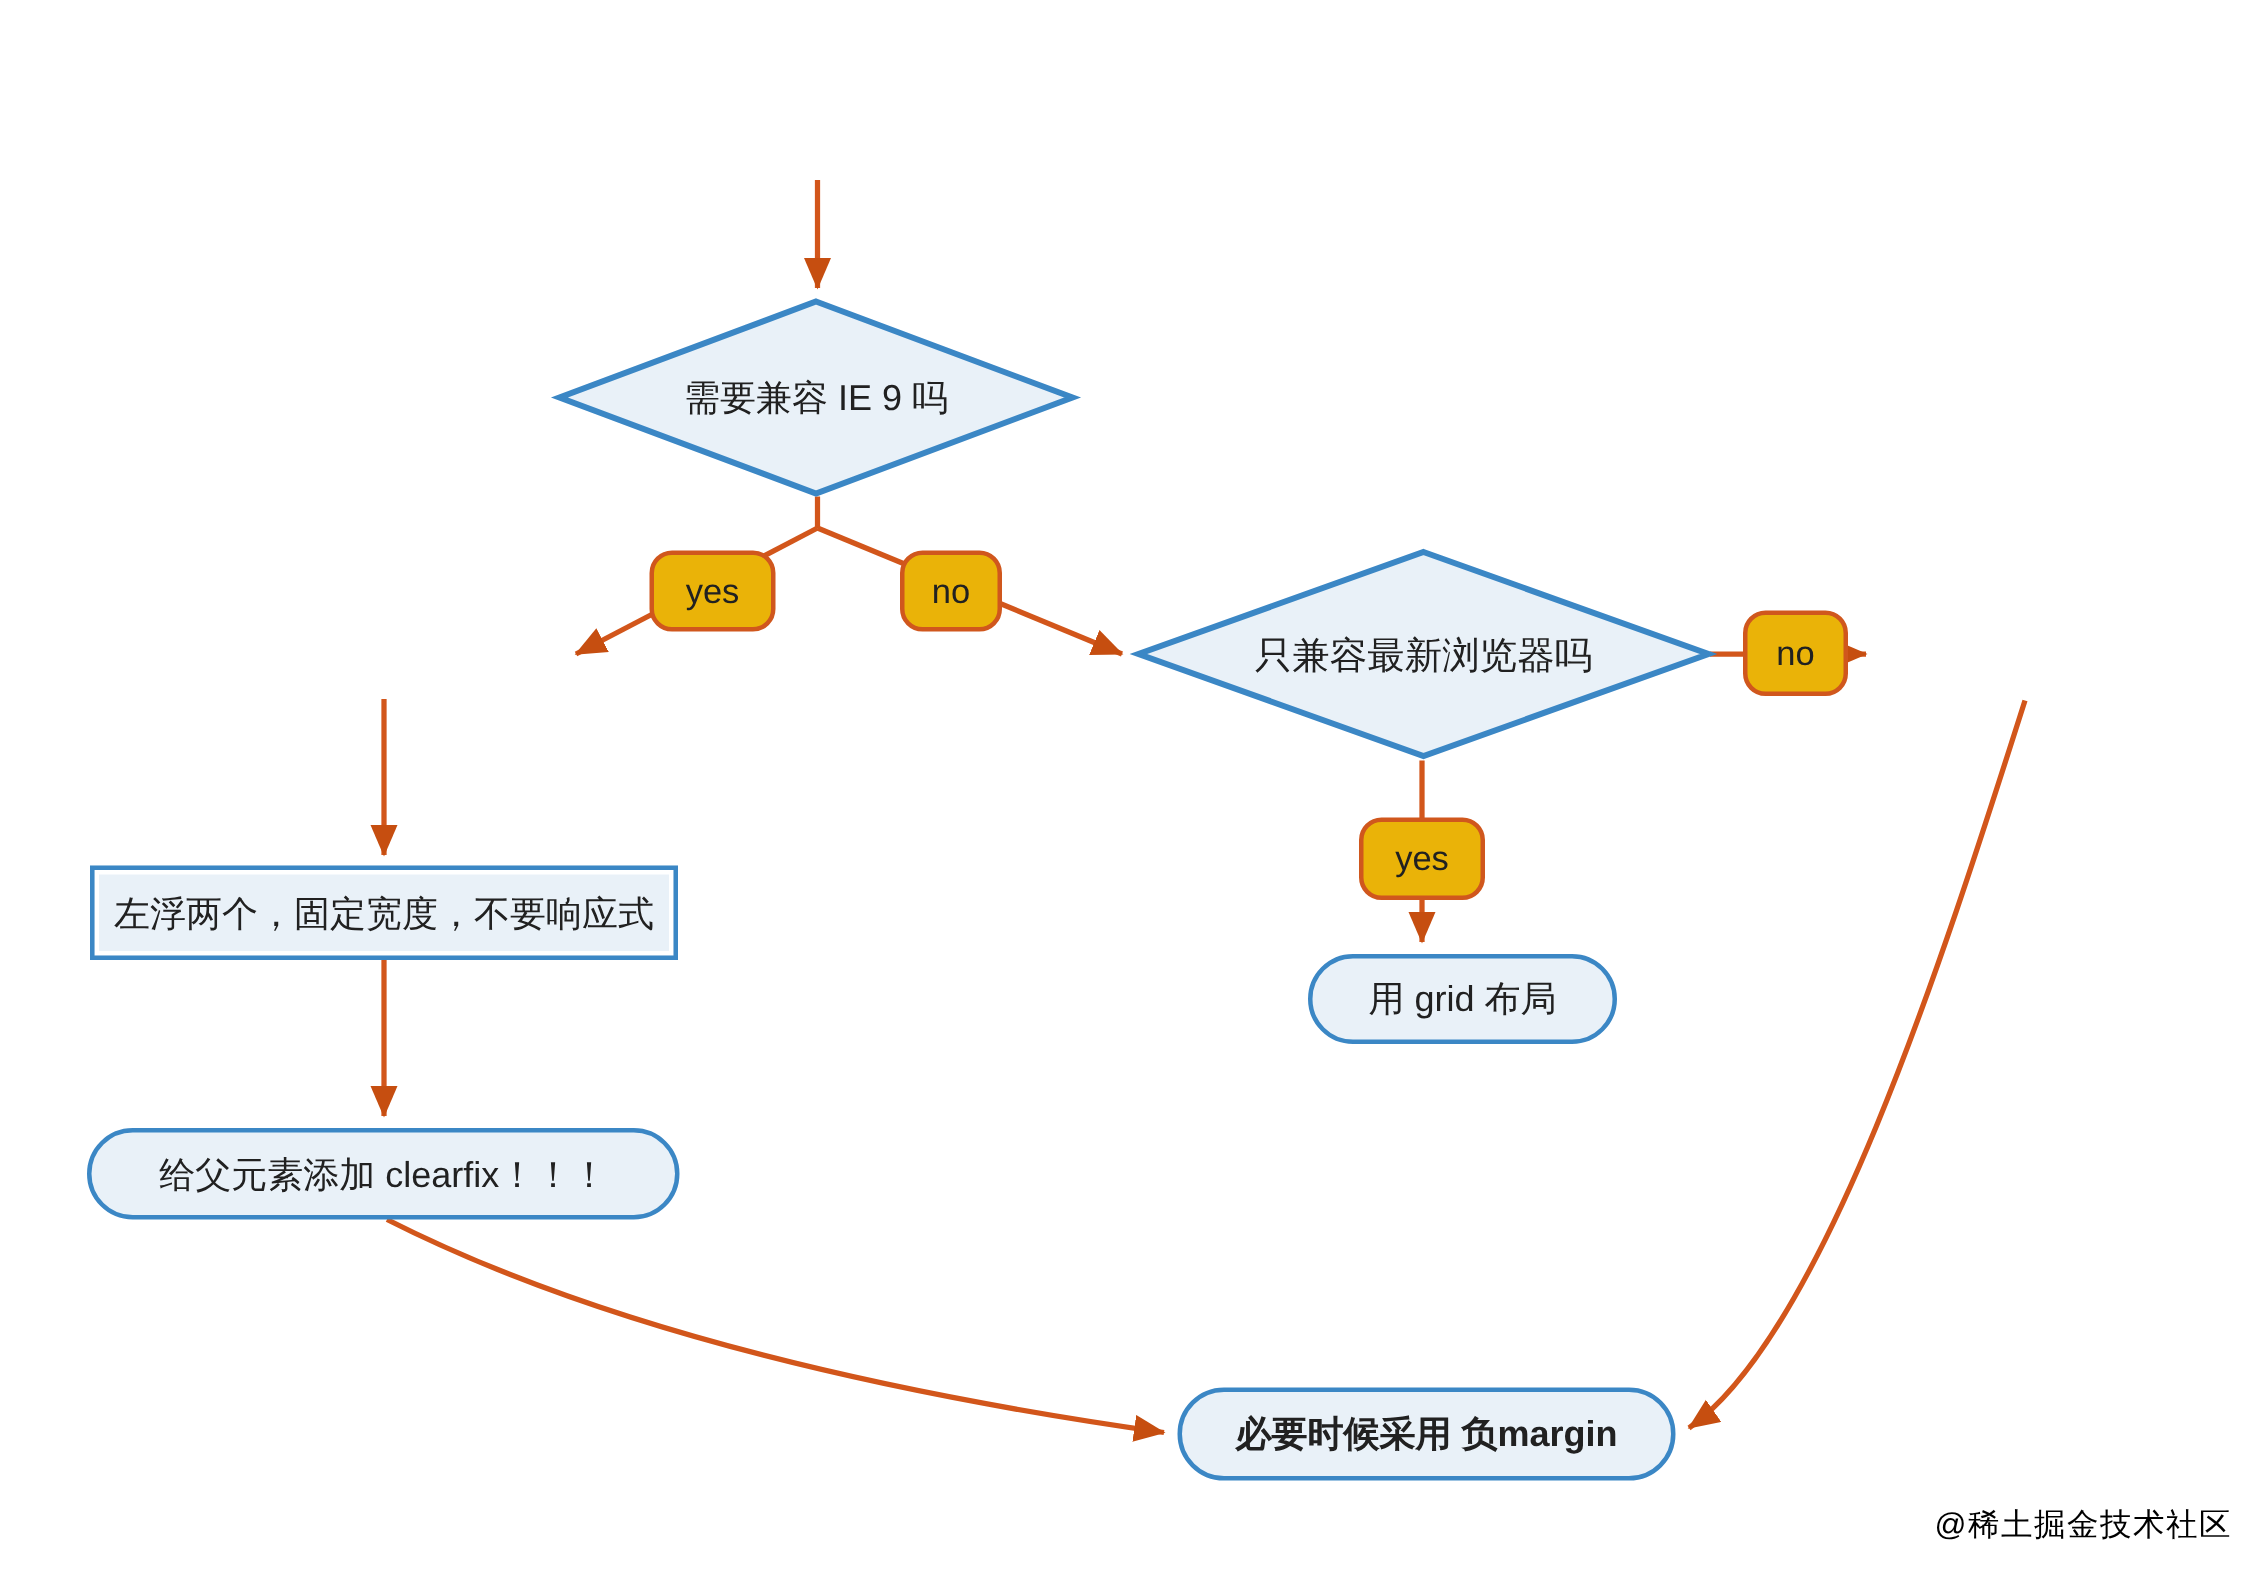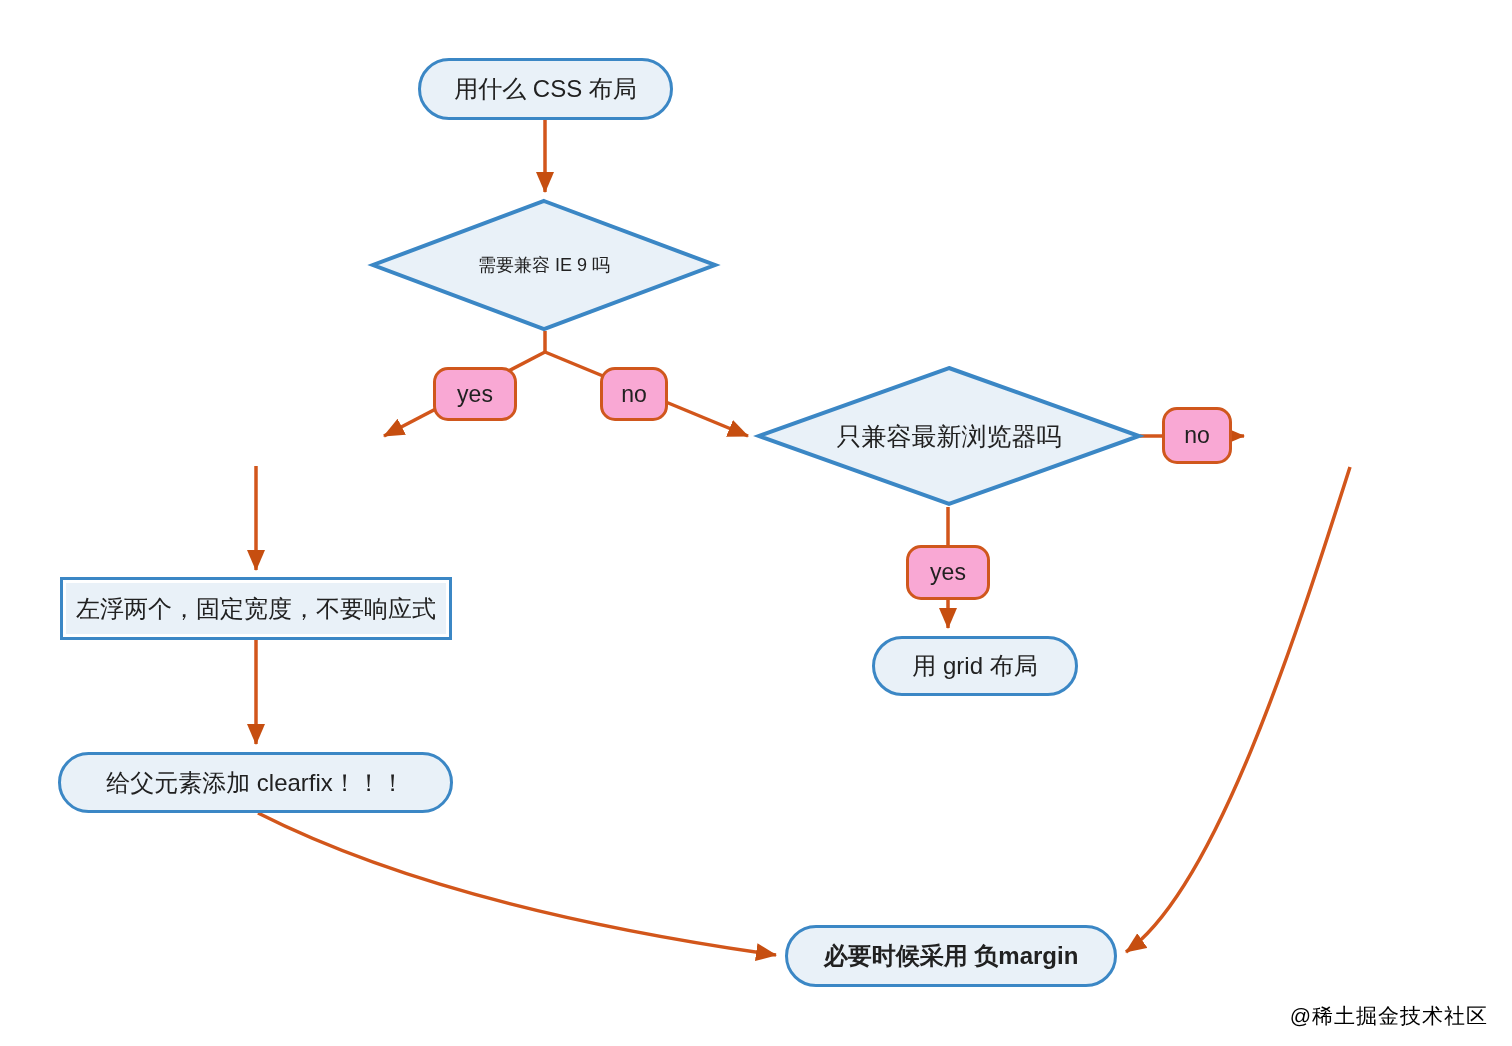--- a/index.html
+++ b/index.html
@@ -36,38 +36,38 @@
     border-radius: 0;
     box-shadow: inset 0 0 0 3px #ffffff;
   }
   .edge-label {
     position: absolute;
     z-index: 3;
     display: flex;
     align-items: center;
     justify-content: center;
     box-sizing: border-box;
-    background: #f9a8d4;
+    background: #eab308;
     border: 3px solid #d0571d;
     border-radius: 15px;
     font-size: 23px;
     color: #212121;
   }
   .diamond {
     position: absolute;
     z-index: 2;
   }
   .diamond svg { position: absolute; left: 0; top: 0; overflow: visible; }
   .diamond .dlabel {
     position: absolute;
     left: 0; top: 0; right: 0; bottom: 0;
     display: flex;
     align-items: center;
     justify-content: center;
-    font-size: 18px;
+    font-size: 24px;
     white-space: nowrap;
     color: #212121;
   }
   #watermark {
     position: absolute;
     right: 24px;
     bottom: 16px;
     z-index: 2;
     font-size: 21px;
     color: #000000;
@@ -92,23 +92,20 @@
       <path d="M545,352 L748,436" marker-end="url(#arrow)"></path>
       <path d="M1140,436 L1244,436" marker-end="url(#arrow)"></path>
       <path d="M948,507 L948,628" marker-end="url(#arrow)"></path>
       <path d="M256,466 L256,570" marker-end="url(#arrow)"></path>
       <path d="M256,640 L256,744" marker-end="url(#arrow)"></path>
       <path d="M258,813 C400,885 585,928 776,955" marker-end="url(#arrow)"></path>
       <path d="M1350,467 C1295,640 1215,890 1126,952" marker-end="url(#arrow)"></path>
     </g>
   </svg>
 
-  <div class="node pill" style="left:418px; top:58px; width:255px; height:62px;">
-    <span>用什么 CSS 布局</span>
-  </div>
 
   <div class="diamond" style="left:370px; top:198px; width:348px; height:134px;">
     <svg width="348" height="134" viewBox="0 0 348 134">
       <polygon points="174,3 345,67 174,131 3,67" fill="#e9f1f8" stroke="#3b87c5" stroke-width="4"></polygon>
     </svg>
     <div class="dlabel">需要兼容 IE 9 吗</div>
   </div>
 
   <div class="edge-label" style="left:433px; top:367px; width:84px; height:54px;">
     <span>yes</span>

